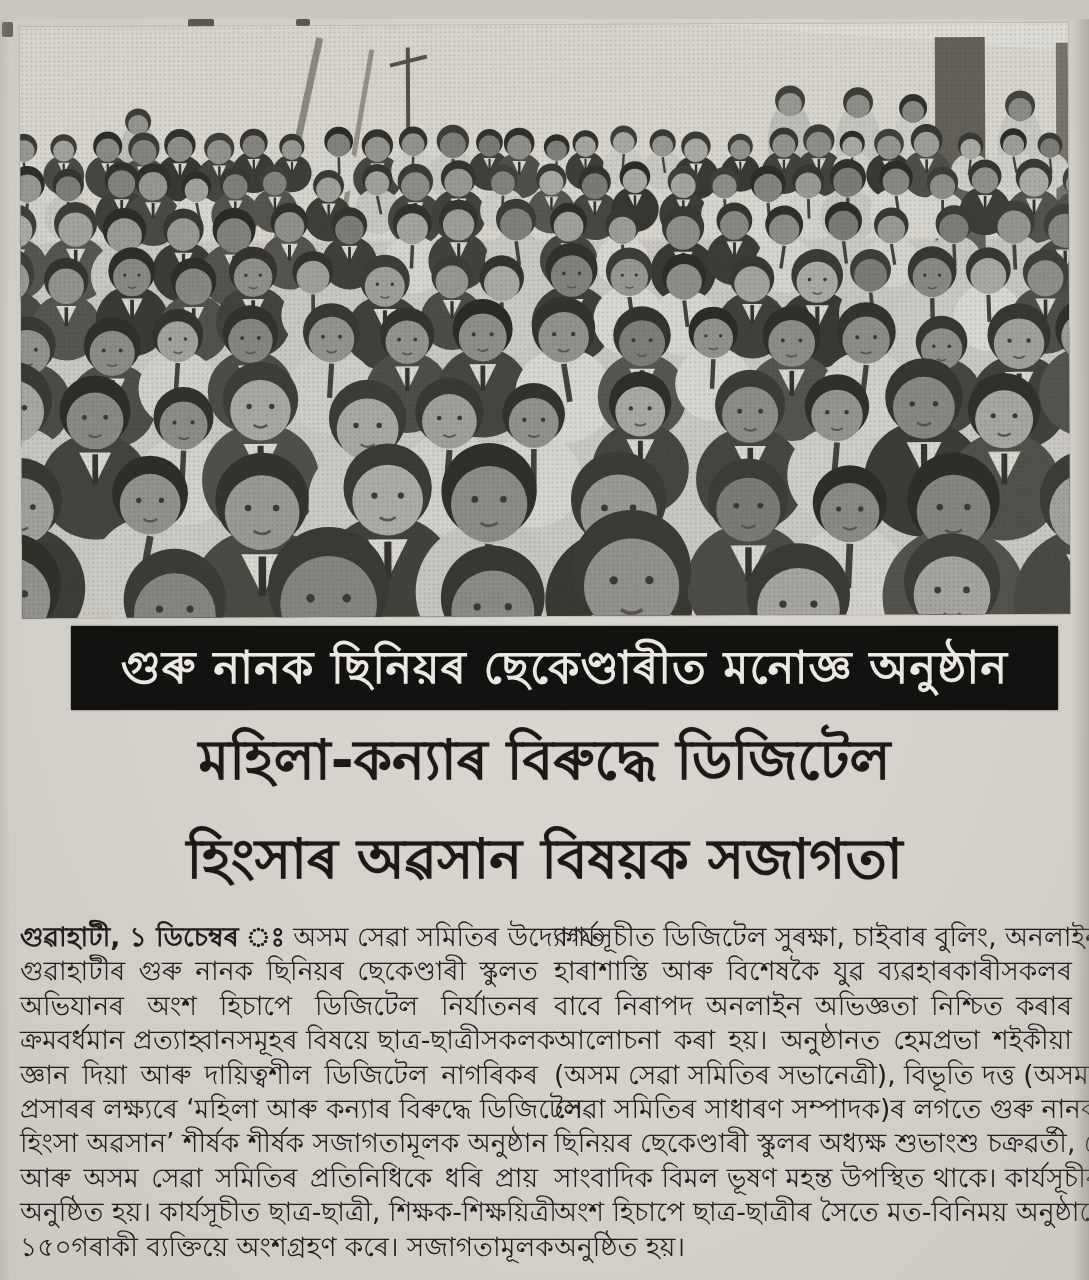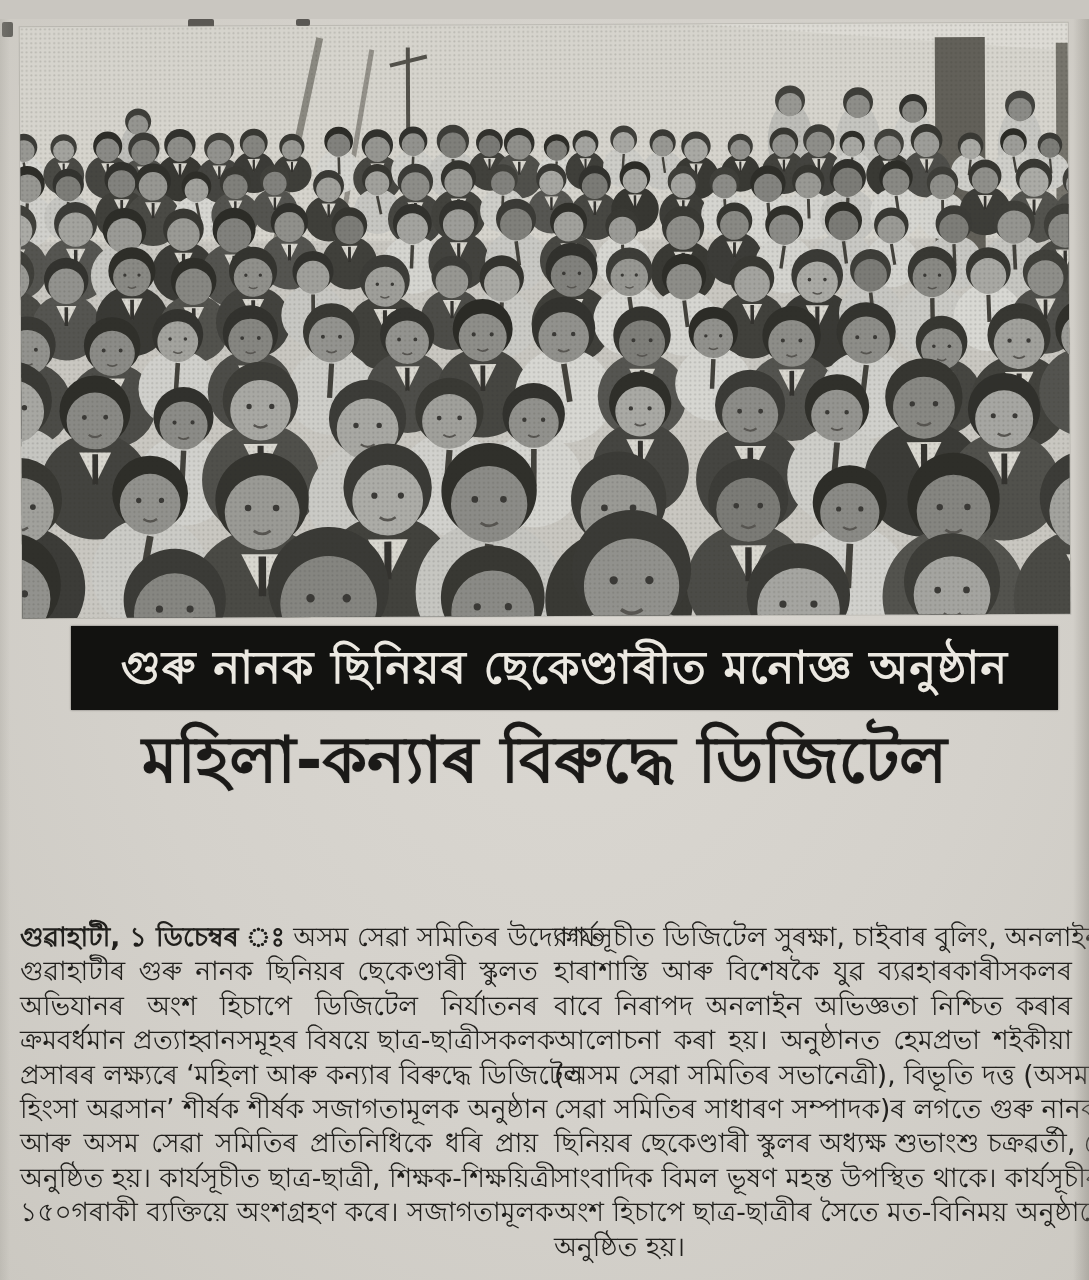--- a/index.html
+++ b/index.html
@@ -41,21 +41,21 @@
   }
   .kicker span{
     color:#ebe8e1;font-size:45px;font-weight:600;letter-spacing:1px;
     white-space:nowrap;line-height:84px;
   }
 
   .headline{
     position:absolute;left:16px;top:692px;width:1057px;margin:0;
     text-align:center;color:#1b1a18;font-weight:700;
   }
-  .headline .hl{display:block;font-size:64px;line-height:99px;white-space:nowrap;
+  .headline .hl{display:block;font-size:55px;line-height:99px;white-space:nowrap;
     letter-spacing:0px;text-shadow:0 0 1px rgba(20,20,18,.35);}
 
   .body-cols{position:absolute;left:20px;top:901px;width:1052px;}
   .col{position:absolute;top:0;width:518px;}
   .col-left{left:0;}
   .col-right{left:534px;}
   .bl{
     font-size:26.5px;line-height:34.4px;white-space:nowrap;
     text-align:justify;text-align-last:justify;color:#201f1c;
   }
@@ -886,28 +886,30 @@
         <rect x="0" y="0" width="1048" height="591" fill="#d8d5ce" opacity="0.1"></rect>
       </svg>
   </div>
 
   <div class="kicker">
     <span>গুৰু নানক ছিনিয়ৰ ছেকেণ্ডাৰীত মনোজ্ঞ অনুষ্ঠান</span>
   </div>
 
   <h1 class="headline">
     <span class="hl">মহিলা-কন্যাৰ বিৰুদ্ধে ডিজিটেল</span>
+    <span class="hl">হিংসাৰ অৱসান বিষয়ক সজাগতা</span>
   </h1>
 
   <div class="body-cols">
     <div class="col col-left">
       <div class="bl"><b class="dateline">গুৱাহাটী, ১ ডিচেম্বৰ ঃ</b> <span>অসম সেৱা সমিতিৰ উদ্যোগত</span></div>
       <div class="bl">গুৱাহাটীৰ গুৰু নানক ছিনিয়ৰ ছেকেণ্ডাৰী স্কুলত</div>
       <div class="bl">অভিযানৰ অংশ হিচাপে ডিজিটেল নিৰ্যাতনৰ</div>
       <div class="bl">ক্ৰমবৰ্ধমান প্ৰত্যাহ্বানসমূহৰ বিষয়ে ছাত্ৰ-ছাত্ৰীসকলক</div>
+      <div class="bl">জ্ঞান দিয়া আৰু দায়িত্বশীল ডিজিটেল নাগৰিকৰ</div>
       <div class="bl">প্ৰসাৰৰ লক্ষ্যৰে ‘মহিলা আৰু কন্যাৰ বিৰুদ্ধে ডিজিটেল</div>
       <div class="bl">হিংসা অৱসান’ শীৰ্ষক শীৰ্ষক সজাগতামূলক অনুষ্ঠান</div>
       <div class="bl">আৰু অসম সেৱা সমিতিৰ প্ৰতিনিধিকে ধৰি প্ৰায়</div>
       <div class="bl">অনুষ্ঠিত হয়। কাৰ্যসূচীত ছাত্ৰ-ছাত্ৰী, শিক্ষক-শিক্ষয়িত্ৰী</div>
       <div class="bl">১৫০গৰাকী ব্যক্তিয়ে অংশগ্ৰহণ কৰে। সজাগতামূলক</div>
     </div>
     <div class="col col-right">
       <div class="bl">কাৰ্যসূচীত ডিজিটেল সুৰক্ষা, চাইবাৰ বুলিং, অনলাইন</div>
       <div class="bl">হাৰাশাস্তি আৰু বিশেষকৈ যুৱ ব্যৱহাৰকাৰীসকলৰ</div>
       <div class="bl">বাবে নিৰাপদ অনলাইন অভিজ্ঞতা নিশ্চিত কৰাৰ</div>

